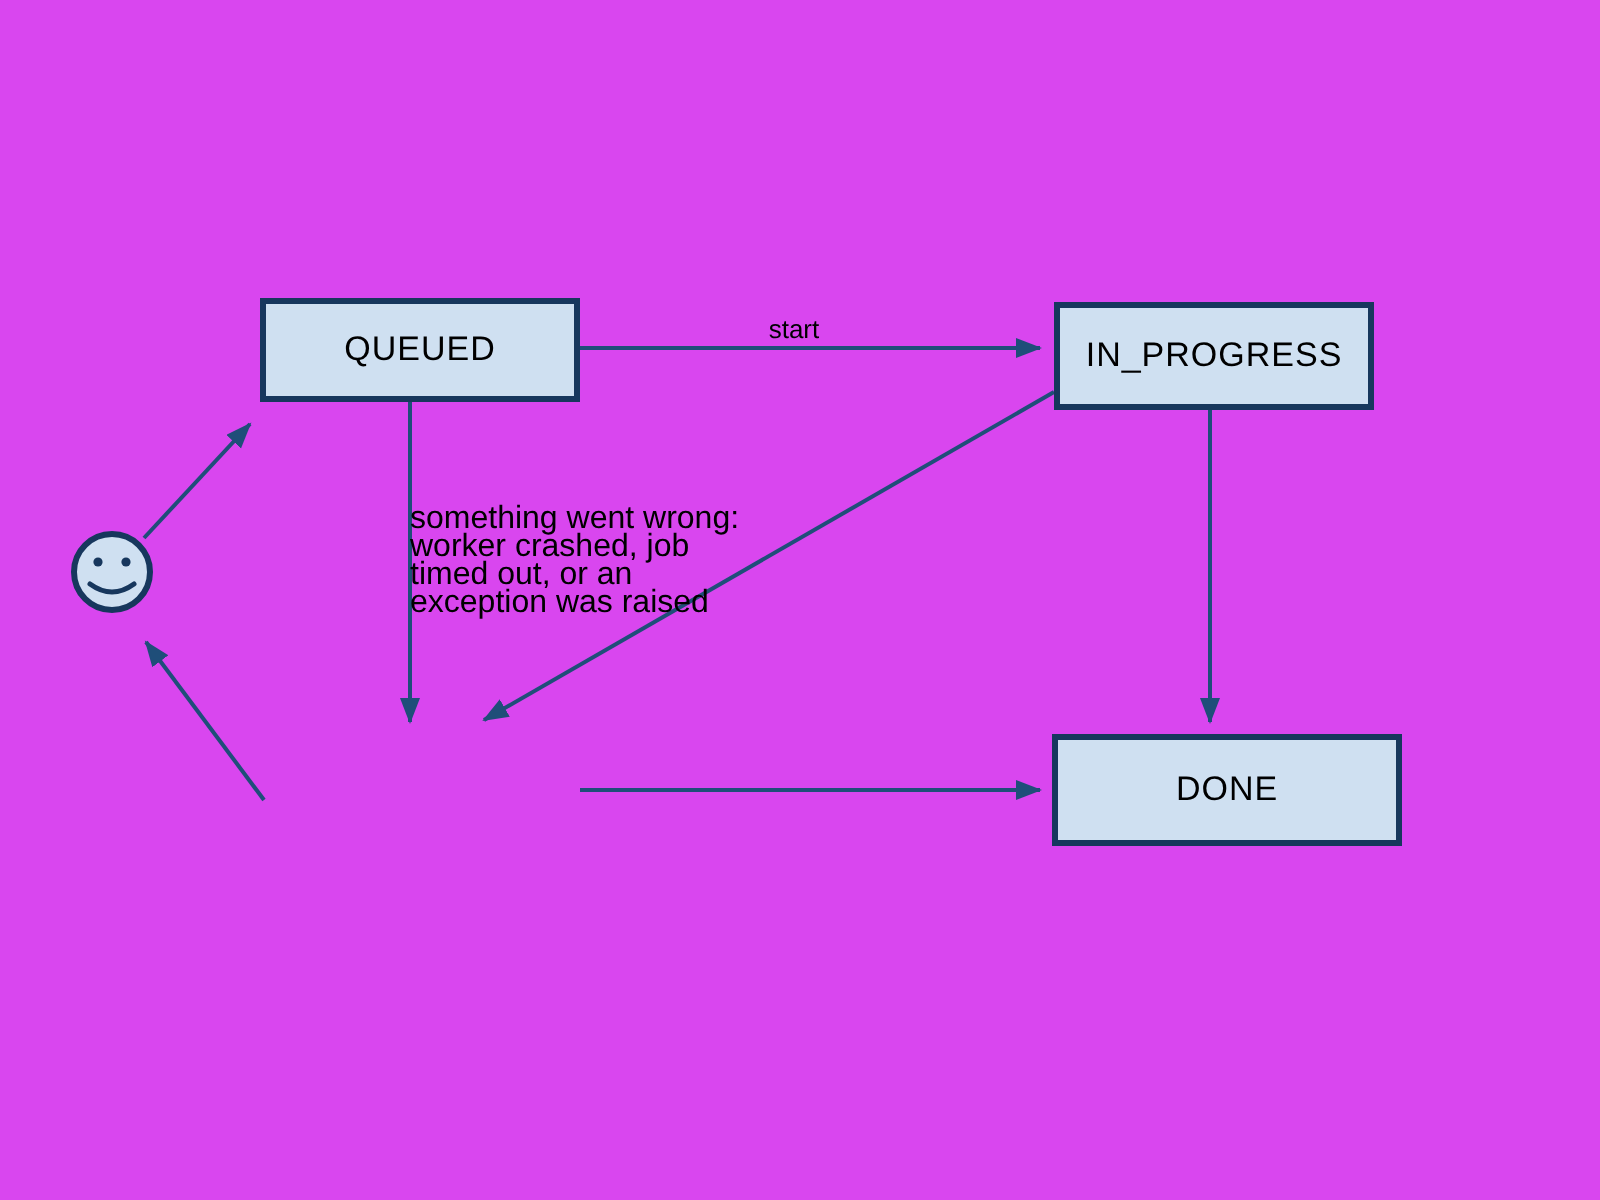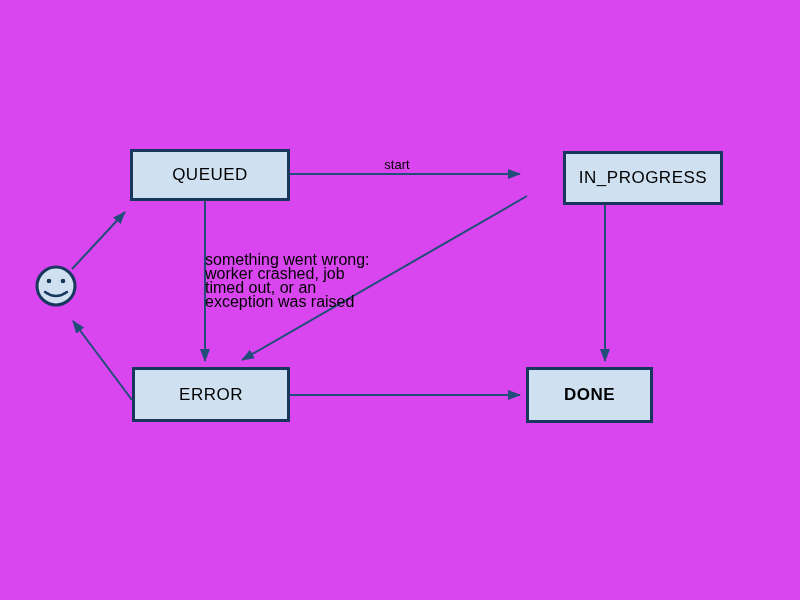--- a/index.html
+++ b/index.html
@@ -45,29 +45,26 @@
       <circle cx="49" cy="281" r="2.3" fill="#17375d"></circle>
       <circle cx="63" cy="281" r="2.3" fill="#17375d"></circle>
       <path d="M 45 292 Q 56 300 67 292" fill="none" stroke="#17375d" stroke-width="2.5" stroke-linecap="round"></path>
     </g>
   </svg>
 
   <div class="node" style="left:130px;top:149px;width:160px;height:52px;">
     <span>QUEUED</span>
   </div>
 
-  <div class="node" style="left:527px;top:151px;width:160px;height:54px;margin-left:36px;">
+  <div class="node" style="left:527px;top:151px;width:160px;height:54px;">
     <span>IN_PROGRESS</span>
   </div>
 
-  <div class="node" style="left:132px;top:367px;width:158px;height:55px;">
-    <span>ERROR</span>
-  </div>
 
-  <div class="node" style="left:526px;top:367px;width:127px;height:56px;font-weight:bold;">
+  <div class="node" style="left:526px;top:367px;width:175px;height:56px;">
     <span>DONE</span>
   </div>
 
   <div class="edge-label single" style="left:362px;top:157px;width:70px;">start</div>
 
   <div class="edge-label" style="left:205px;top:253px;width:235px;">something went wrong:
 worker crashed, job
 timed out, or an
 exception was raised</div>
 

